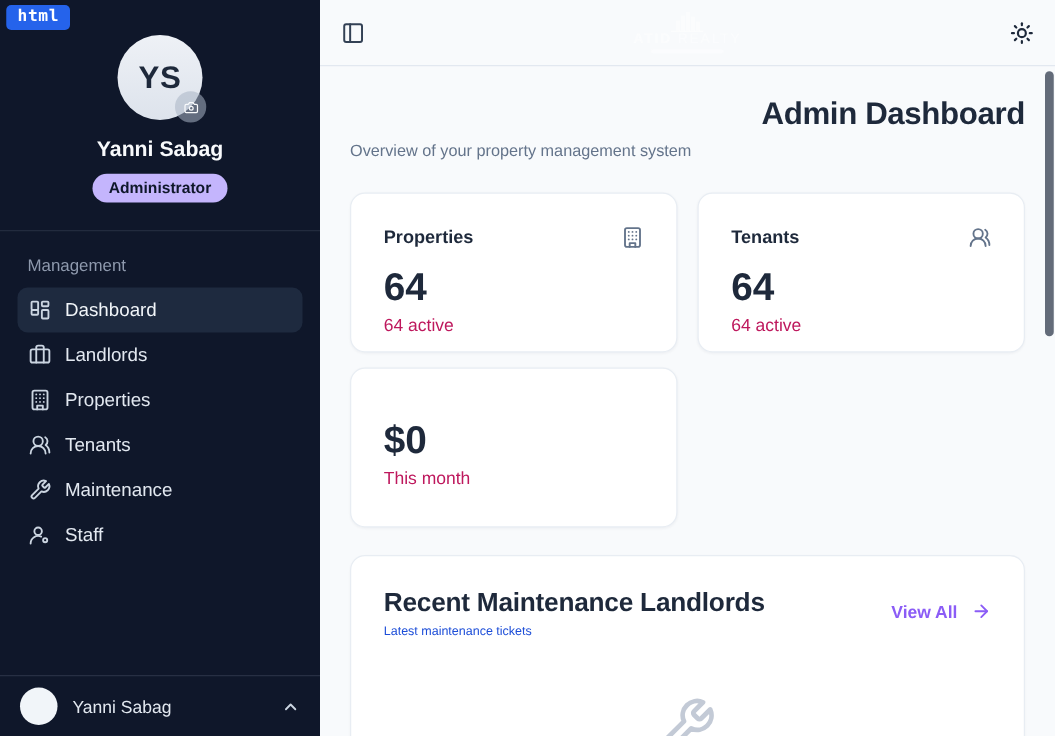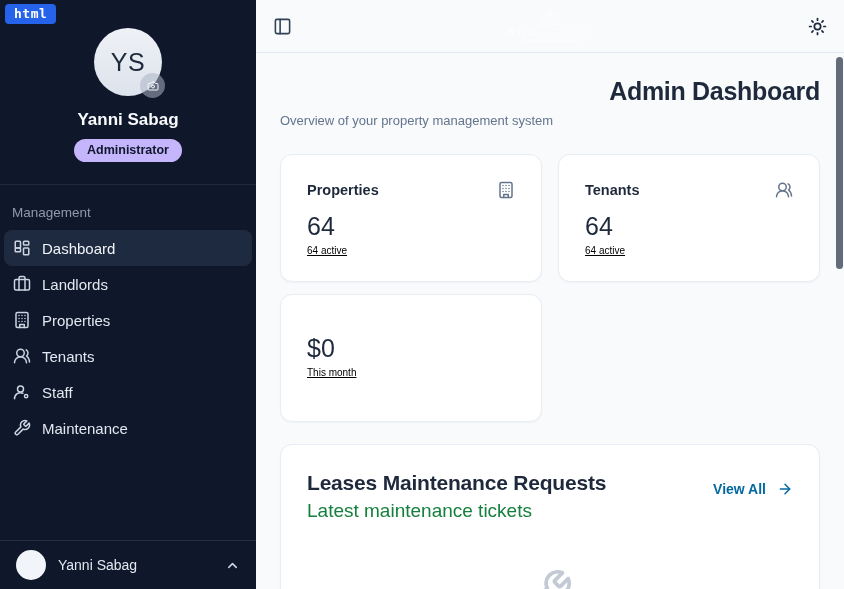--- a/index.html
+++ b/index.html
@@ -28,38 +28,38 @@
   }
   .profile {
     display: flex; flex-direction: column; align-items: center;
     padding: 28px 16px 22px;
     border-bottom: 1px solid rgba(148,163,184,0.15);
   }
   .avatar-wrap { position: relative; width: 68px; height: 68px; }
   .avatar-big {
     width: 68px; height: 68px; border-radius: 50%;
     background: linear-gradient(180deg,#eef1f6 0%,#dde3ec 100%);
-    color: #1e293b; font-size: 25px; font-weight: 400;
+    color: #1e293b; font-size: 25px; font-weight: 700;
     display: flex; align-items: center; justify-content: center;
     letter-spacing: 0.5px;
   }
   .camera-badge {
     position: absolute; right: -3px; bottom: -2px;
     width: 25px; height: 25px; border-radius: 50%;
     background: rgba(170,180,196,0.55);
     display: flex; align-items: center; justify-content: center;
     color: #f8fafc; cursor: pointer;
   }
   .profile-name { margin-top: 14px; font-size: 17px; font-weight: 700; color: #f8fafc; }
   .role-badge {
     margin-top: 9px; background: #c4b5fd; color: #0f172a;
     font-size: 12.5px; font-weight: 600;
     padding: 4px 13px 5px; border-radius: 999px;
   }
-  .nav-section { padding: 14px 4px 0; flex: 1; }
+  .nav-section { padding: 14px 14px 0; flex: 1; }
   .nav-label {
     padding: 6px 8px 10px; font-size: 13.5px; color: #8e99ad;
   }
   .nav-item {
     display: flex; align-items: center; gap: 11px;
     height: 36px; padding: 0 9px; border-radius: 8px;
     color: #e2e8f0; font-size: 15px; cursor: pointer;
   }
   .nav-item.active { background: #1e2a3f; color: #f1f5f9; }
   .nav-item .nicon { display: flex; color: #cbd5e1; }
@@ -104,37 +104,37 @@
     gap: 12px 16px;
   }
   .stat-card {
     background: #fff; border: 1px solid #e8edf3; border-radius: 12px;
     padding: 26px 26px 22px; height: 128px;
     box-shadow: 0 1px 2px rgba(15,23,42,0.04);
   }
   .stat-head { display: flex; align-items: center; justify-content: space-between; }
   .stat-label { font-size: 14.5px; font-weight: 600; color: #1e293b; }
   .stat-icon { color: #64748b; display: flex; }
-  .stat-value { margin-top: 13px; font-size: 25px; font-weight: 400; color: #1e293b; }
-  .stat-sub { margin-top: 4px; font-size: 10px; color: #000000; text-decoration: underline; }
+  .stat-value { margin-top: 13px; font-size: 31px; font-weight: 700; color: #1e293b; }
+  .stat-sub { margin-top: 4px; font-size: 14px; color: #be185d; }
 
   .section-card {
     margin-top: 22px;
     background: #fff; border: 1px solid #e8edf3; border-radius: 12px;
     padding: 26px; height: 280px;
     box-shadow: 0 1px 2px rgba(15,23,42,0.04);
     position: relative;
   }
   .section-head { display: flex; align-items: flex-start; justify-content: space-between; }
   .section-title { font-size: 21px; font-weight: 800; color: #1e293b; letter-spacing: -0.2px; }
-  .section-subtitle { margin-top: 5px; font-size: 19px; color: #15803d; }
+  .section-subtitle { margin-top: 5px; font-size: 10px; color: #1d4ed8; }
   .view-all-btn {
     display: flex; align-items: flex-end; gap: 11px;
     background: none; border: none; cursor: pointer;
-    font-family: inherit; font-size: 14px; font-weight: 600; color: #0369a1;
+    font-family: inherit; font-size: 14px; font-weight: 600; color: #8b5cf6;
     margin-top: 10px;
   }
   .empty-state { display: flex; justify-content: center; margin-top: 46px; color: #c3cad6; }
 
   
   .scrollbar-thumb {
     position: absolute; right: 1px; top: 57px;
     width: 7px; height: 212px; border-radius: 4px;
     background: #636b79; z-index: 10; cursor: grab;
   }
@@ -217,35 +217,35 @@
               <path d="M22 20c0-3.37-2-6.5-4-8a5 5 0 0 0-.45-8.3"></path>
             </svg>
         </span>
         <span>Tenants</span>
       </div>
 
 
       <div class="nav-item">
         <span class="nicon">
           <svg width="18" height="18" viewBox="0 0 24 24" fill="none" stroke="currentColor" stroke-width="2" stroke-linecap="round" stroke-linejoin="round">
+              <path d="M14.7 6.3a1 1 0 0 0 0 1.4l1.6 1.6a1 1 0 0 0 1.4 0l3.77-3.77a6 6 0 0 1-7.94 7.94l-6.91 6.91a2.12 2.12 0 0 1-3-3l6.91-6.91a6 6 0 0 1 7.94-7.94l-3.76 3.76z"></path>
+            </svg>
+        </span>
+        <span>Maintenance</span>
+      </div>
+
+      <div class="nav-item">
+        <span class="nicon">
+          <svg width="18" height="18" viewBox="0 0 24 24" fill="none" stroke="currentColor" stroke-width="2" stroke-linecap="round" stroke-linejoin="round">
               <circle cx="10" cy="8" r="4"></circle>
               <path d="M2 21a8 8 0 0 1 11.2-7.33"></path>
               <circle cx="17.5" cy="17.5" r="2.2"></circle>
             </svg>
         </span>
         <span>Staff</span>
-      </div>
-
-      <div class="nav-item">
-        <span class="nicon">
-          <svg width="18" height="18" viewBox="0 0 24 24" fill="none" stroke="currentColor" stroke-width="2" stroke-linecap="round" stroke-linejoin="round">
-              <path d="M14.7 6.3a1 1 0 0 0 0 1.4l1.6 1.6a1 1 0 0 0 1.4 0l3.77-3.77a6 6 0 0 1-7.94 7.94l-6.91 6.91a2.12 2.12 0 0 1-3-3l6.91-6.91a6 6 0 0 1 7.94-7.94l-3.76 3.76z"></path>
-            </svg>
-        </span>
-        <span>Maintenance</span>
       </div>
     </nav>
 
     <div class="sidebar-footer">
       <div class="avatar-small"></div>
       <span class="footer-name">Yanni Sabag</span>
       <span class="footer-chevron">
         <svg width="15" height="15" viewBox="0 0 24 24" fill="none" stroke="currentColor" stroke-width="2.4" stroke-linecap="round" stroke-linejoin="round">
             <path d="m18 15-6-6-6 6"></path>
           </svg>
@@ -345,21 +345,21 @@
         <div class="stat-card">
           <div class="stat-value">$0</div>
           <div class="stat-sub">This month</div>
         </div>
 
       </div>
 
       <div class="section-card">
         <div class="section-head">
           <div>
-            <div class="section-title">Leases Maintenance Requests</div>
+            <div class="section-title">Recent Maintenance Landlords</div>
             <div class="section-subtitle">Latest maintenance tickets</div>
           </div>
           <button class="view-all-btn">
             <span>View All</span>
             <span>
               <svg width="16" height="16" viewBox="0 0 24 24" fill="none" stroke="currentColor" stroke-width="2.2" stroke-linecap="round" stroke-linejoin="round">
                   <path d="M5 12h14"></path>
                   <path d="m12 5 7 7-7 7"></path>
                 </svg>
             </span>

